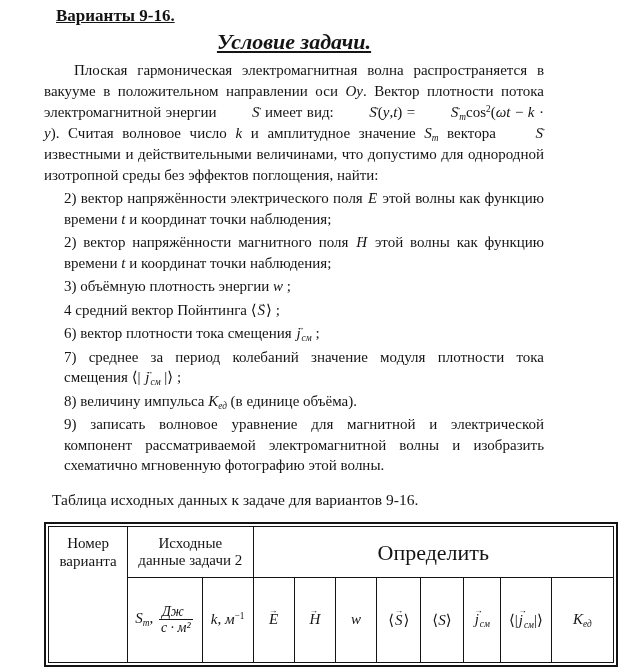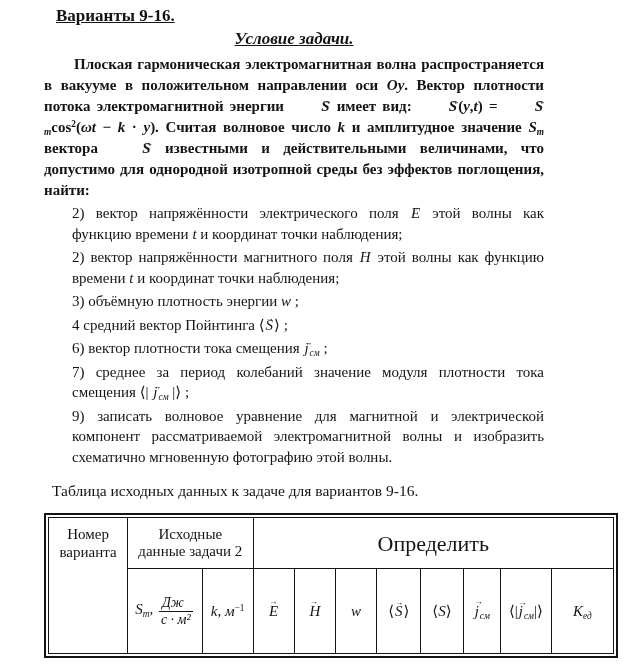--- a/index.html
+++ b/index.html
@@ -9,33 +9,33 @@
     color:#141414;
   }
   .page{position:relative;padding:4px 0 0 44px;width:588px;box-sizing:border-box;}
 
   
   .variants-heading{
     font-size:17px;font-weight:bold;
     text-decoration:underline;margin:2px 0 3px 12px;
   }
   .condition-heading{
-    font-size:17px;font-weight:bold;font-style:italic;text-align:center;
+    font-size:22px;font-weight:bold;font-style:italic;text-align:center;
     margin:0 44px 5px 0;
   }
   .condition-heading .u{text-decoration:underline;}
 
   
   .intro{
     margin:0 44px 0 0;text-align:justify;text-indent:30px;
-    font-size:15px;line-height:21px;font-weight:bold;
+    font-size:15px;line-height:21px;
   }
 
   
-  .tasks{margin:2px 44px 0 28px;}
+  .tasks{margin:2px 44px 0 20px;}
   .task{
     margin:0 0 3px 0;text-align:justify;
     font-size:15px;line-height:20.5px;
   }
 
   
   .i{font-style:italic;}
   .vec{font-style:italic;position:relative;display:inline-block;padding:0 1px;}
   .vec::after{
     content:"\2192";position:absolute;left:8%;top:-0.62em;
@@ -81,20 +81,21 @@
 
   <p class="intro"><span>Плоская гармоническая электромагнитная волна распространяется в вакууме в положительном направлении оси </span><span class="i">Oy</span><span>.  Вектор плотности потока электромагнитной энергии </span><span class="vec">S</span><span>  имеет вид:  </span><span class="vec">S</span><span>(</span><span class="i">y</span><span>,</span><span class="i">t</span><span>) = </span><span class="vec">S</span><sub>m</sub><span>cos</span><sup>2</sup><span>(</span><span class="i">ωt</span><span> − </span><span class="i">k</span><span> · </span><span class="i">y</span><span>).  Считая волновое число  </span><span class="i">k</span><span>  и амплитудное значение  </span><span class="i">S</span><sub>m</sub><span>  вектора  </span><span class="vec">S</span><span>  известными и действительными величинами, что допустимо для однородной  изотропной среды без  эффектов поглощения, найти:</span></p>
 
   <div class="tasks">
     <p class="task"><span>2) вектор  напряжённости  электрического  поля   </span><span class="vec">E</span><span>  этой  волны  как функцию времени  </span><span class="i">t</span><span>  и координат  точки наблюдения;</span></p>
     <p class="task"><span>2) вектор напряжённости магнитного поля  </span><span class="vec">H</span><span>  этой волны как функцию времени  </span><span class="i">t</span><span>  и координат  точки наблюдения;</span></p>
     <p class="task"><span>3) объёмную плотность энергии   </span><span class="i">w</span><span> ;</span></p>
     <p class="task"><span>4  средний вектор Пойнтинга </span><span>⟨</span><span class="vec">S</span><span>⟩</span><span> ;</span></p>
     <p class="task"><span>6) вектор плотности тока смещения  </span><span class="vec">j</span><sub>см</sub><span> ;</span></p>
     <p class="task"><span>7) среднее за период колебаний значение модуля плотности тока смещения </span><span>⟨| </span><span class="vec">j</span><sub>см</sub><span> |⟩</span><span> ;</span></p>
+    <p class="task"><span>8) величину импульса  </span><span class="i">K</span><sub>ед</sub><span>  (в единице объёма).</span></p>
     <p class="task"><span>9)  записать  волновое  уравнение  для  магнитной  и  электрической компонент рассматриваемой электромагнитной волны и изобразить схематично мгновенную фотографию этой волны.</span></p>
   </div>
 
   <p class="table-title">Таблица исходных данных к задаче для вариантов 9-16.</p>
 
   <div class="tbl-wrap">
     <table>
       <colgroup>
         <col style="width:14%">
           <col style="width:13.2%">

